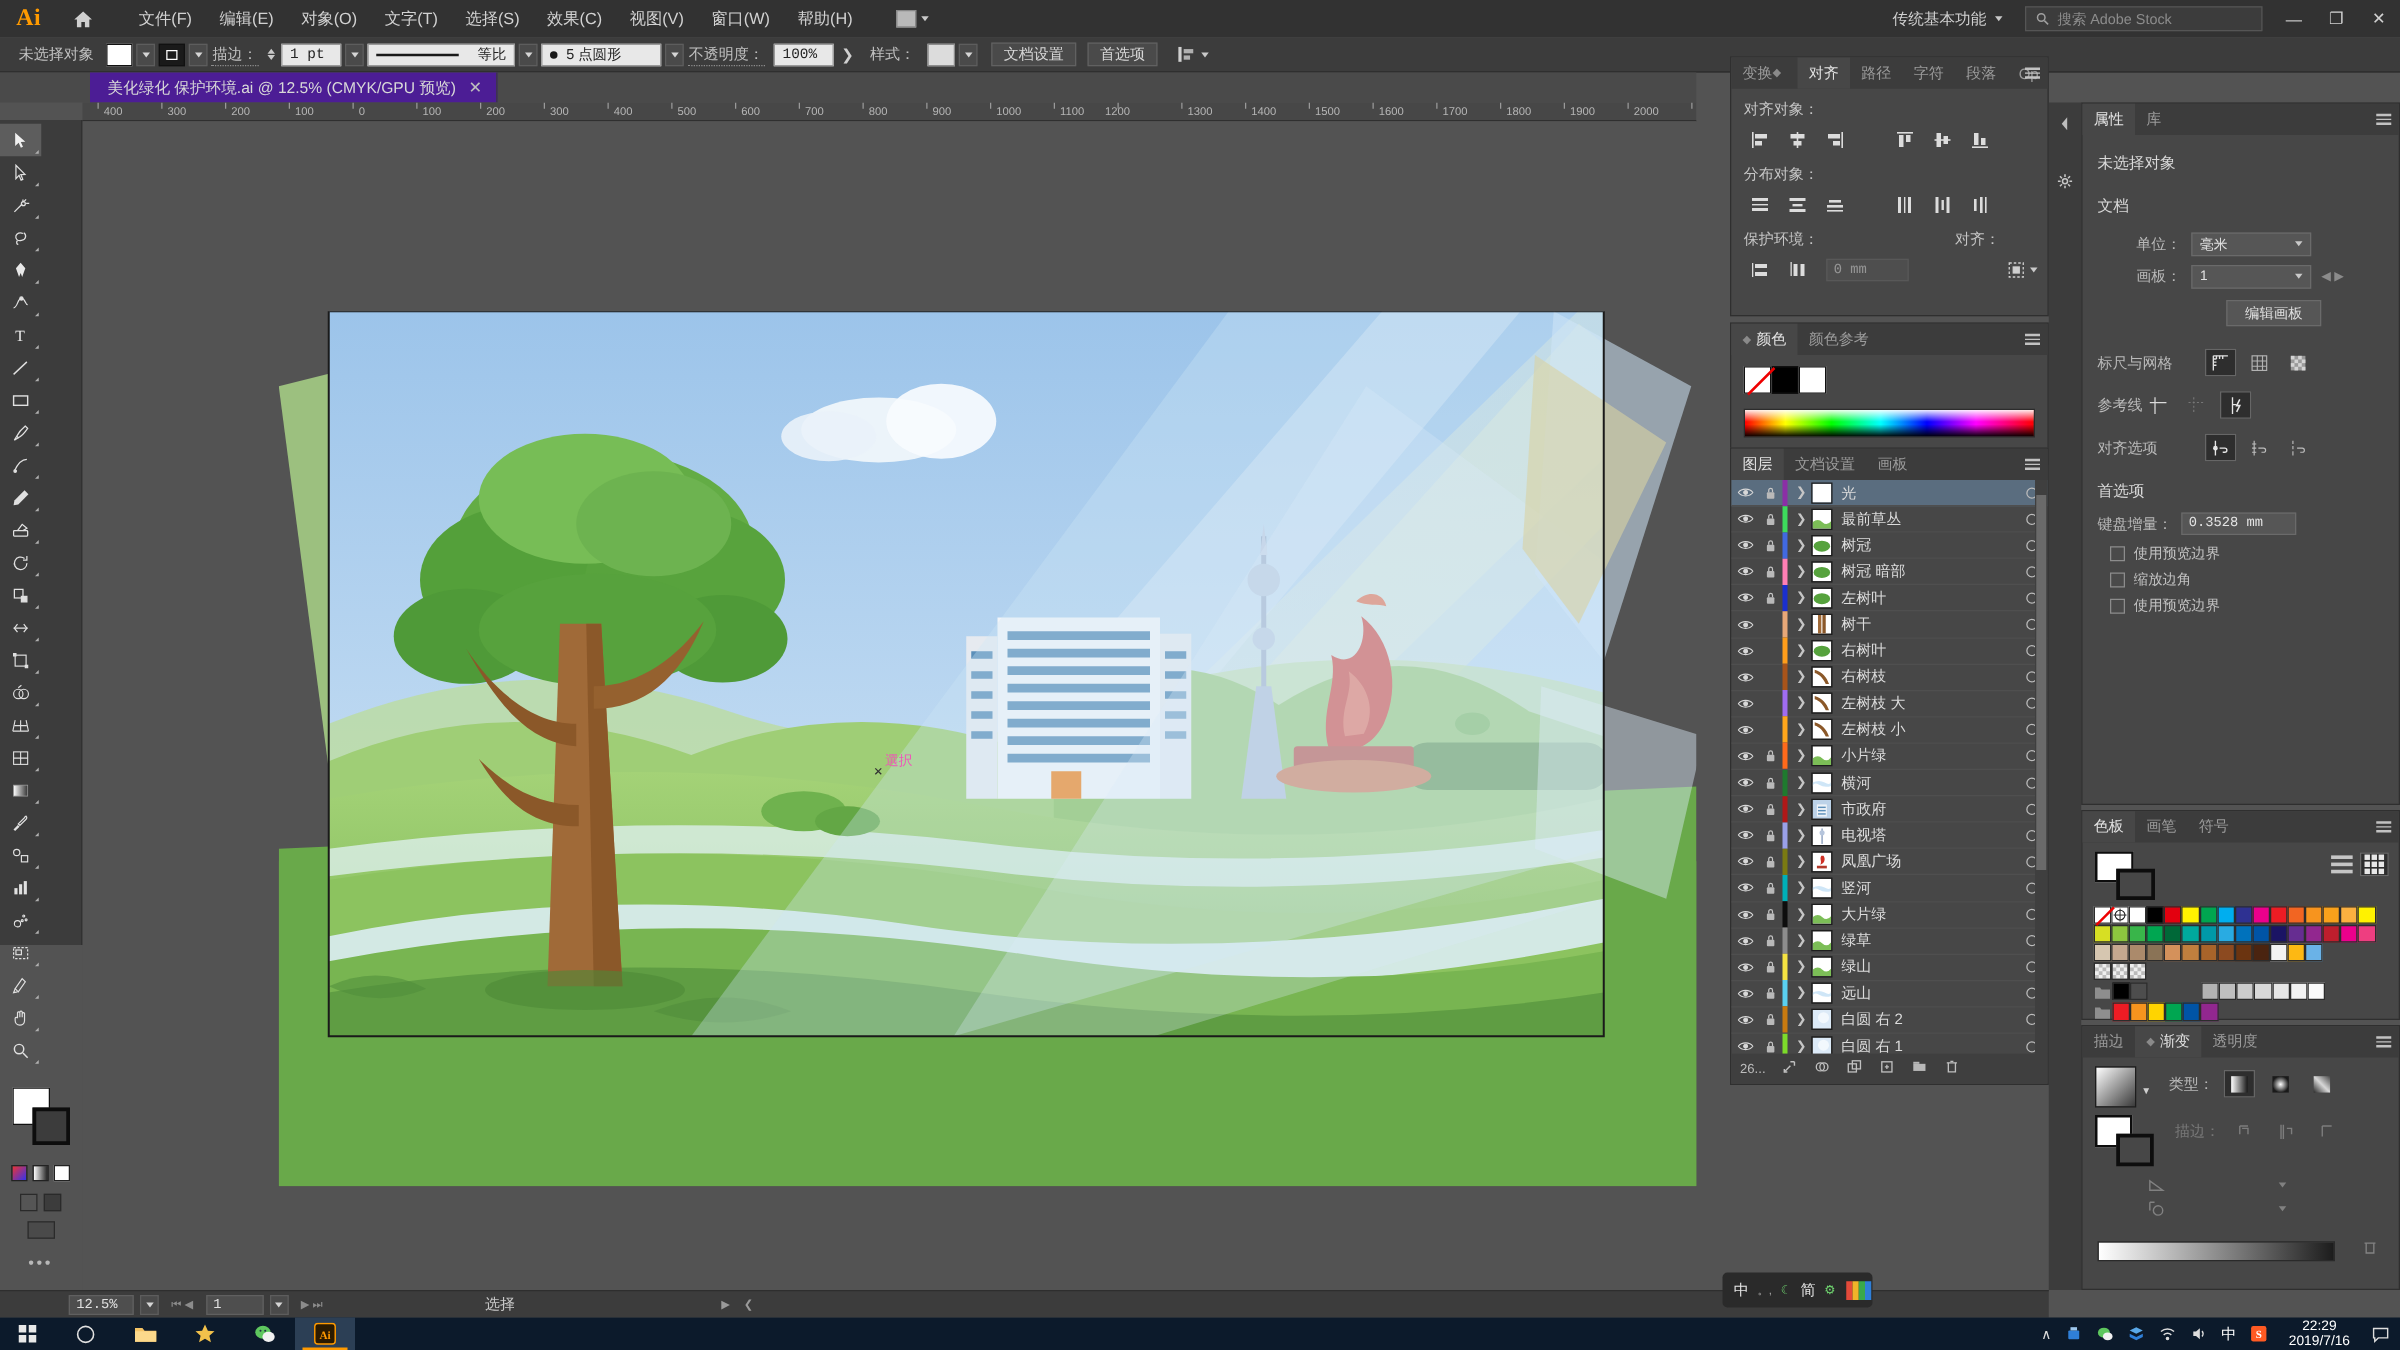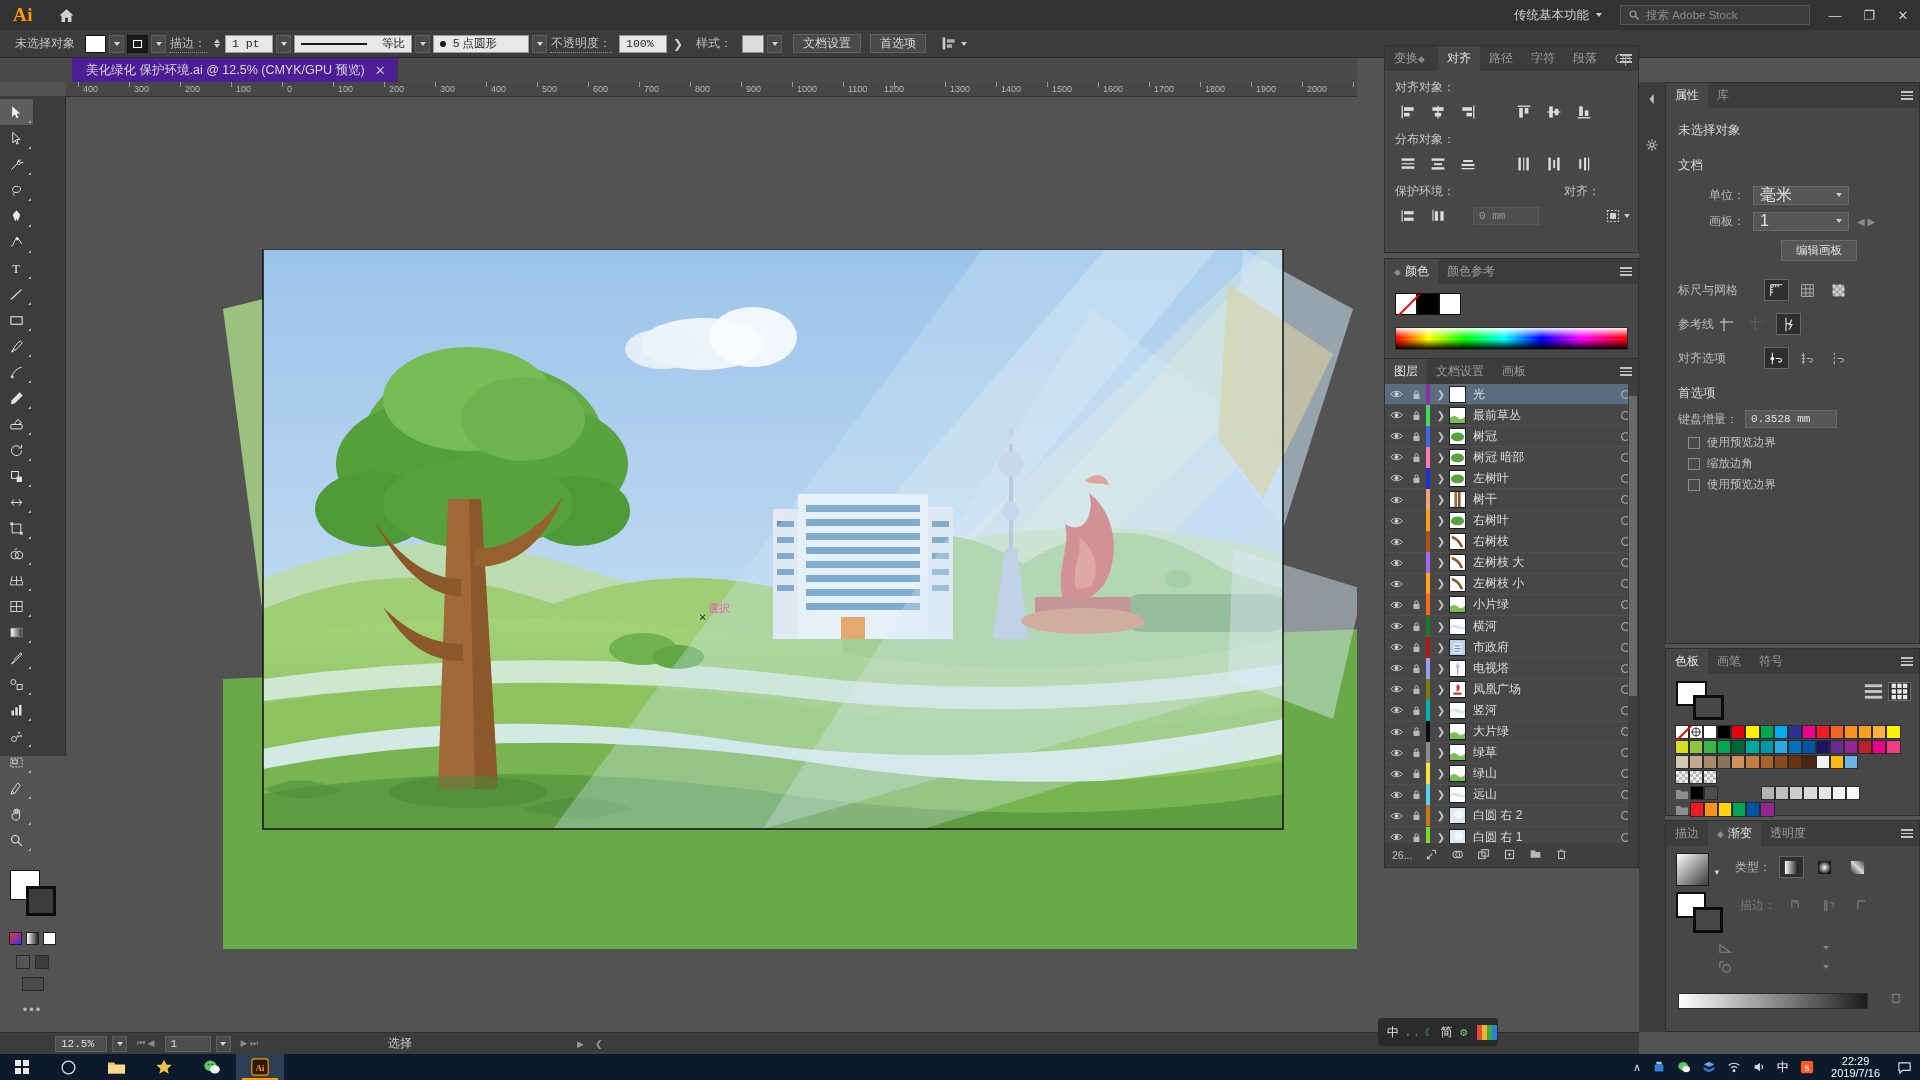--- a/index.html
+++ b/index.html
@@ -245,21 +245,21 @@
   
   .props {
     position: absolute; top: 82px; left: 1665px; width: 255px; height: 562px;
     background: #474747; border: 1px solid #2f2f2f;
   }
   .prop-row { display: flex; align-items: center; padding: 0 12px; height: 26px; }
   .prop-lbl { font-size: 12px; color: #b9b9b9; }
   .prop-sel {
     background: #565656; border: 1px solid #6a6a6a; height: 19px; min-width: 86px;
     display: flex; align-items: center; justify-content: space-between; padding: 0 6px;
-    font-size: 16px; color: #e0e0e0;
+    font-size: 11px; color: #e0e0e0;
   }
   .prop-btn {
     background: #565656; border: 1px solid #6a6a6a; height: 21px; padding: 0 14px;
     display: flex; align-items: center; font-size: 11.5px; color: #e0e0e0;
   }
   .prop-hdr { font-size: 12.5px; color: #d8d8d8; padding: 9px 0 2px 12px; }
   .pi-btn { width: 25px; height: 22px; display:flex;align-items:center;justify-content:center; }
   .pi-btn.on { background: #2e2e2e; border:1px solid #666;}
   .pi-btn svg { width: 15px; height: 15px; }
   .chk-row { display: flex; align-items: center; gap: 7px; padding: 3px 0 3px 22px; font-size: 11.5px; color: #c2c2c2; }
@@ -333,20 +333,35 @@
 <body>
 
 <div id="app">
 
   <div class="menubar">
     <div class="ai-logo">Ai</div>
     <div class="home-icon">
       <svg viewBox="0 0 24 24" fill="#cfcfcf">
           <path d="M12 3 L22 12 h-3 v9 h-5 v-6 h-4 v6 H5 v-9 H2 Z"></path>
         </svg>
+    </div>
+    <div class="menu-items">
+      <div class="menu-item">文件(F)</div>
+      <div class="menu-item">编辑(E)</div>
+      <div class="menu-item">对象(O)</div>
+      <div class="menu-item">文字(T)</div>
+      <div class="menu-item">选择(S)</div>
+      <div class="menu-item">效果(C)</div>
+      <div class="menu-item">视图(V)</div>
+      <div class="menu-item">窗口(W)</div>
+      <div class="menu-item">帮助(H)</div>
+      <div class="menu-grid">
+        <div class="grid-sq"></div>
+        <div class="caret"></div>
+      </div>
     </div>
     <div class="menubar-right">
       <div class="workspace-sel">
         <span>传统基本功能</span>
         <span class="caret"></span>
       </div>
       <div class="stock-search">
         <svg viewBox="0 0 24 24" fill="none" stroke="#a0a0a0" stroke-width="2.4">
             <circle cx="10" cy="10" r="6"></circle>
             <line x1="15" y1="15" x2="21" y2="21"></line>
@@ -980,21 +995,21 @@
               <rect x="5" y="12" width="12" height="4"></rect>
             </svg>
           </div>
         <div class="al-btn">
             <svg viewBox="0 0 20 20" fill="#dcdcdc">
               <rect x="3" y="2" width="1.3" height="14"></rect>
               <rect x="6" y="4" width="4" height="12"></rect>
               <rect x="13" y="4" width="4" height="12"></rect>
             </svg>
           </div>
-        <div class="kb-field" style="width:66px;margin-left:18px;opacity:.5">
+        <div class="kb-field" style="width:66px;margin-left:6px;opacity:.5">
             <span>0 mm</span>
           </div>
       </div>
       <div style="display:flex;align-items:center;gap:3px">
         <svg viewBox="0 0 20 20" width="16" height="16" fill="none" stroke="#d0d0d0" stroke-width="1.3">
             <rect x="3" y="3" width="14" height="14" stroke-dasharray="2.5 2"></rect>
             <rect x="7" y="7" width="6" height="6" fill="#d0d0d0"></rect>
           </svg>
         <span class="caret"></span>
       </div>

